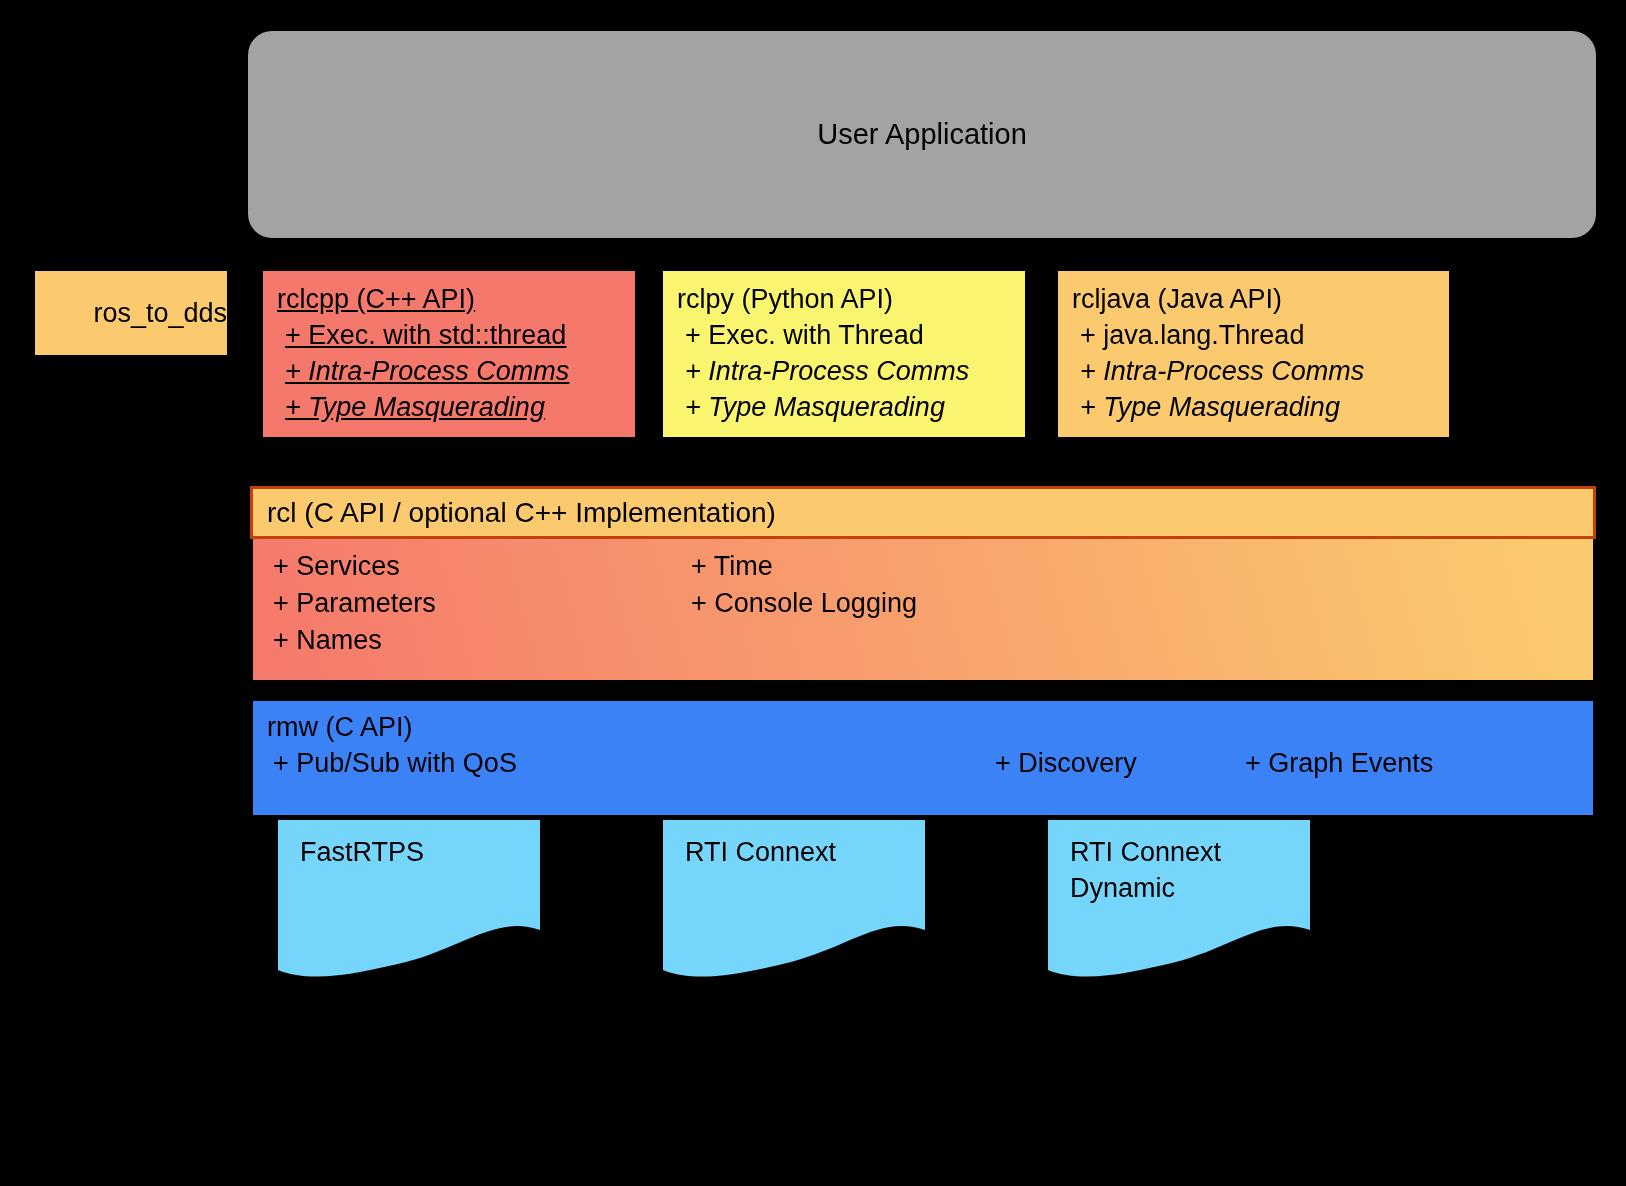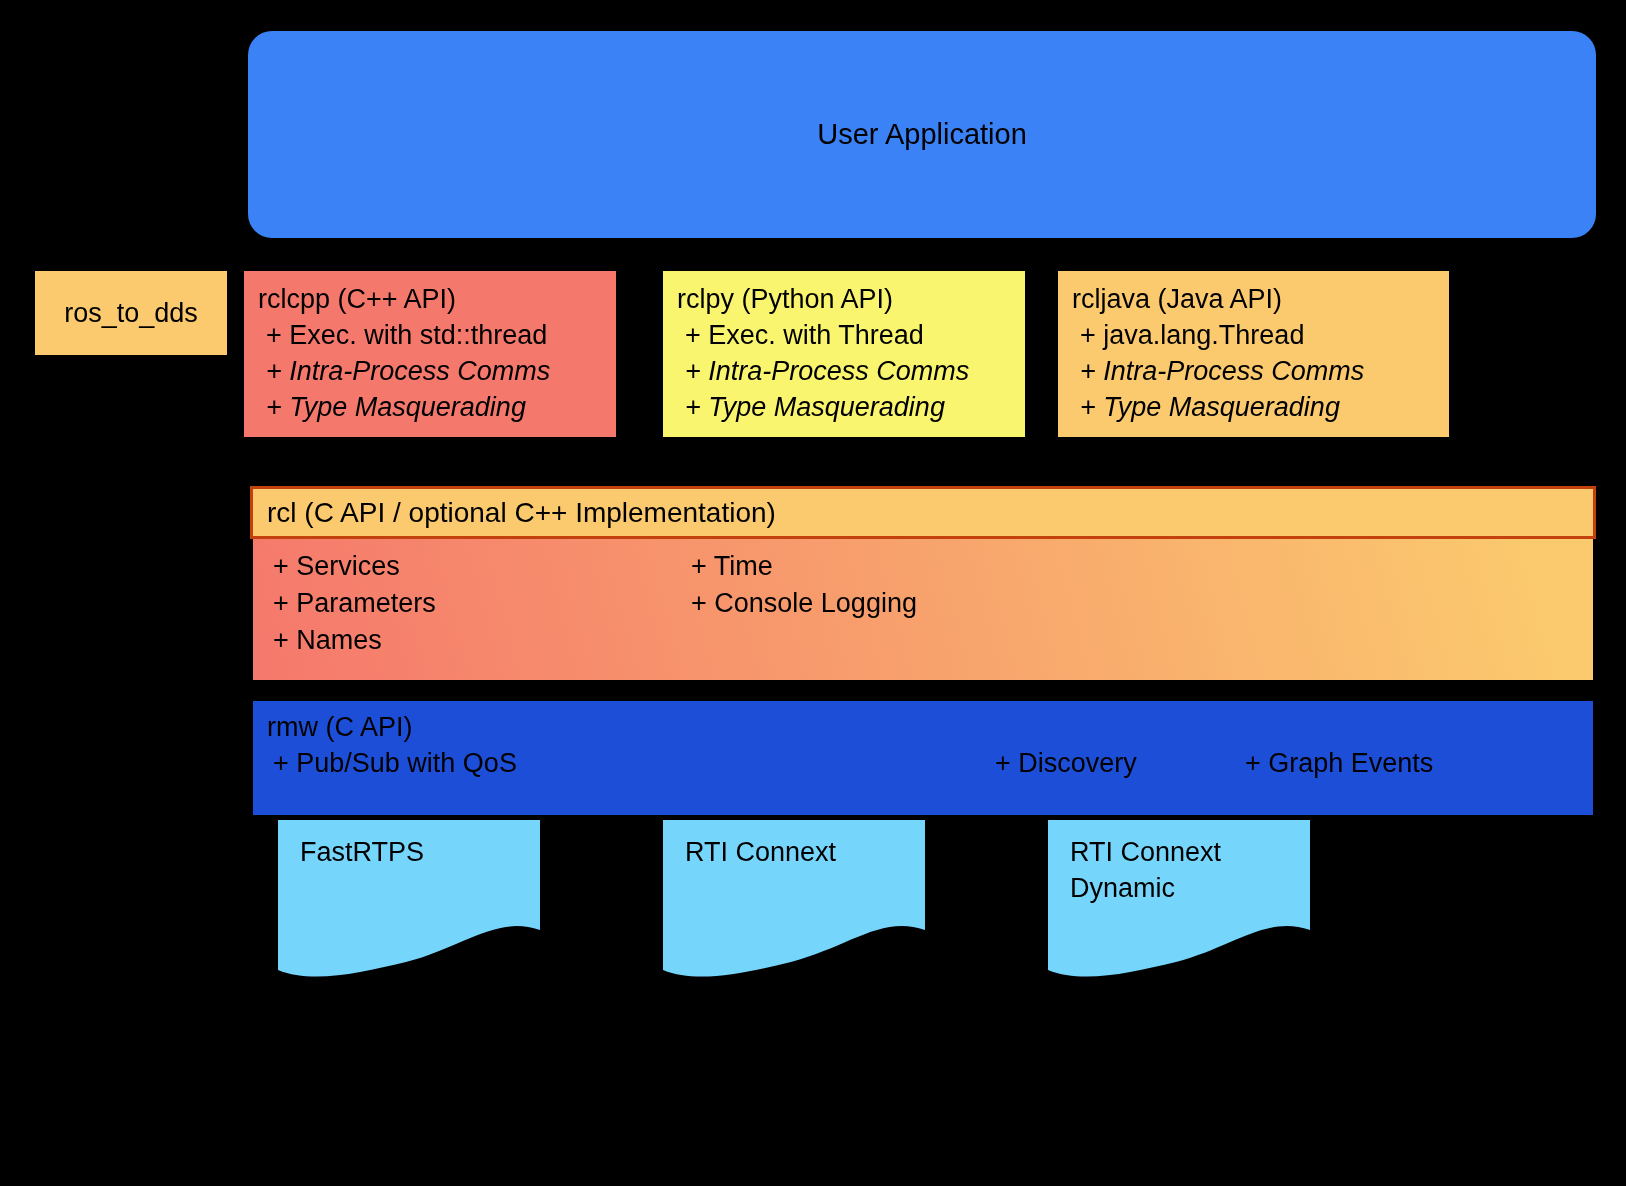--- a/index.html
+++ b/index.html
@@ -9,41 +9,41 @@
     position:relative;
     font-family:"Liberation Sans","DejaVu Sans",sans-serif;
     color:#000;
     overflow:hidden;
   }
   .abs{position:absolute;box-sizing:border-box;}
 
   
   .user-app{
     left:248px;top:31px;width:1348px;height:207px;
-    background:#3b82f6;border-radius:24px;
+    background:#a3a3a3;border-radius:24px;
     display:flex;align-items:center;justify-content:center;
     font-size:29px;
   }
 
   
   .ros-to-dds{
     left:32px;top:268px;width:198px;height:90px;
     background:#FBC96E;border:3px solid #000;
-    display:flex;align-items:center;justify-content:center;
+    display:flex;align-items:center;justify-content:flex-end;
     font-size:27px;
   }
 
   
   .lib-box{
     top:268px;height:172px;
     border:3px solid #000;
     padding:10px 0 0 14px;
     font-size:27px;line-height:36px;
   }
-  .lib-rclcpp{left:241px;width:378px;background:#F5786D;}
+  .lib-rclcpp{left:260px;width:378px;background:#F5786D;text-decoration:underline;}
   .lib-rclpy{left:660px;width:368px;background:#FAF56E;}
   .lib-rcljava{left:1055px;width:397px;background:#FBC96E;}
   .lib-box .feat{padding-left:8px;white-space:nowrap;}
   .italic{font-style:italic;}
 
   
   .rcl{
     left:250px;top:486px;width:1346px;
   }
   .rcl-header{
@@ -57,21 +57,21 @@
     border:3px solid #000;border-top:none;
     height:141px;
     font-size:27px;line-height:37px;
   }
   .rcl-col1{position:absolute;left:20px;top:9px;white-space:nowrap;}
   .rcl-col2{position:absolute;left:438px;top:9px;white-space:nowrap;}
 
   
   .rmw{
     left:250px;top:698px;width:1346px;height:120px;
-    background:#1d4ed8;border:3px solid #000;
+    background:#3b82f6;border:3px solid #000;
     font-size:27px;line-height:36px;
   }
   .rmw-title{position:absolute;left:14px;top:8px;}
   .rmw-feat{position:absolute;top:44px;white-space:nowrap;}
   .rmw-feat-0{left:20px;}
   .rmw-feat-1{left:382px;}
   .rmw-feat-2{left:742px;}
   .rmw-feat-3{left:992px;}
 
   

